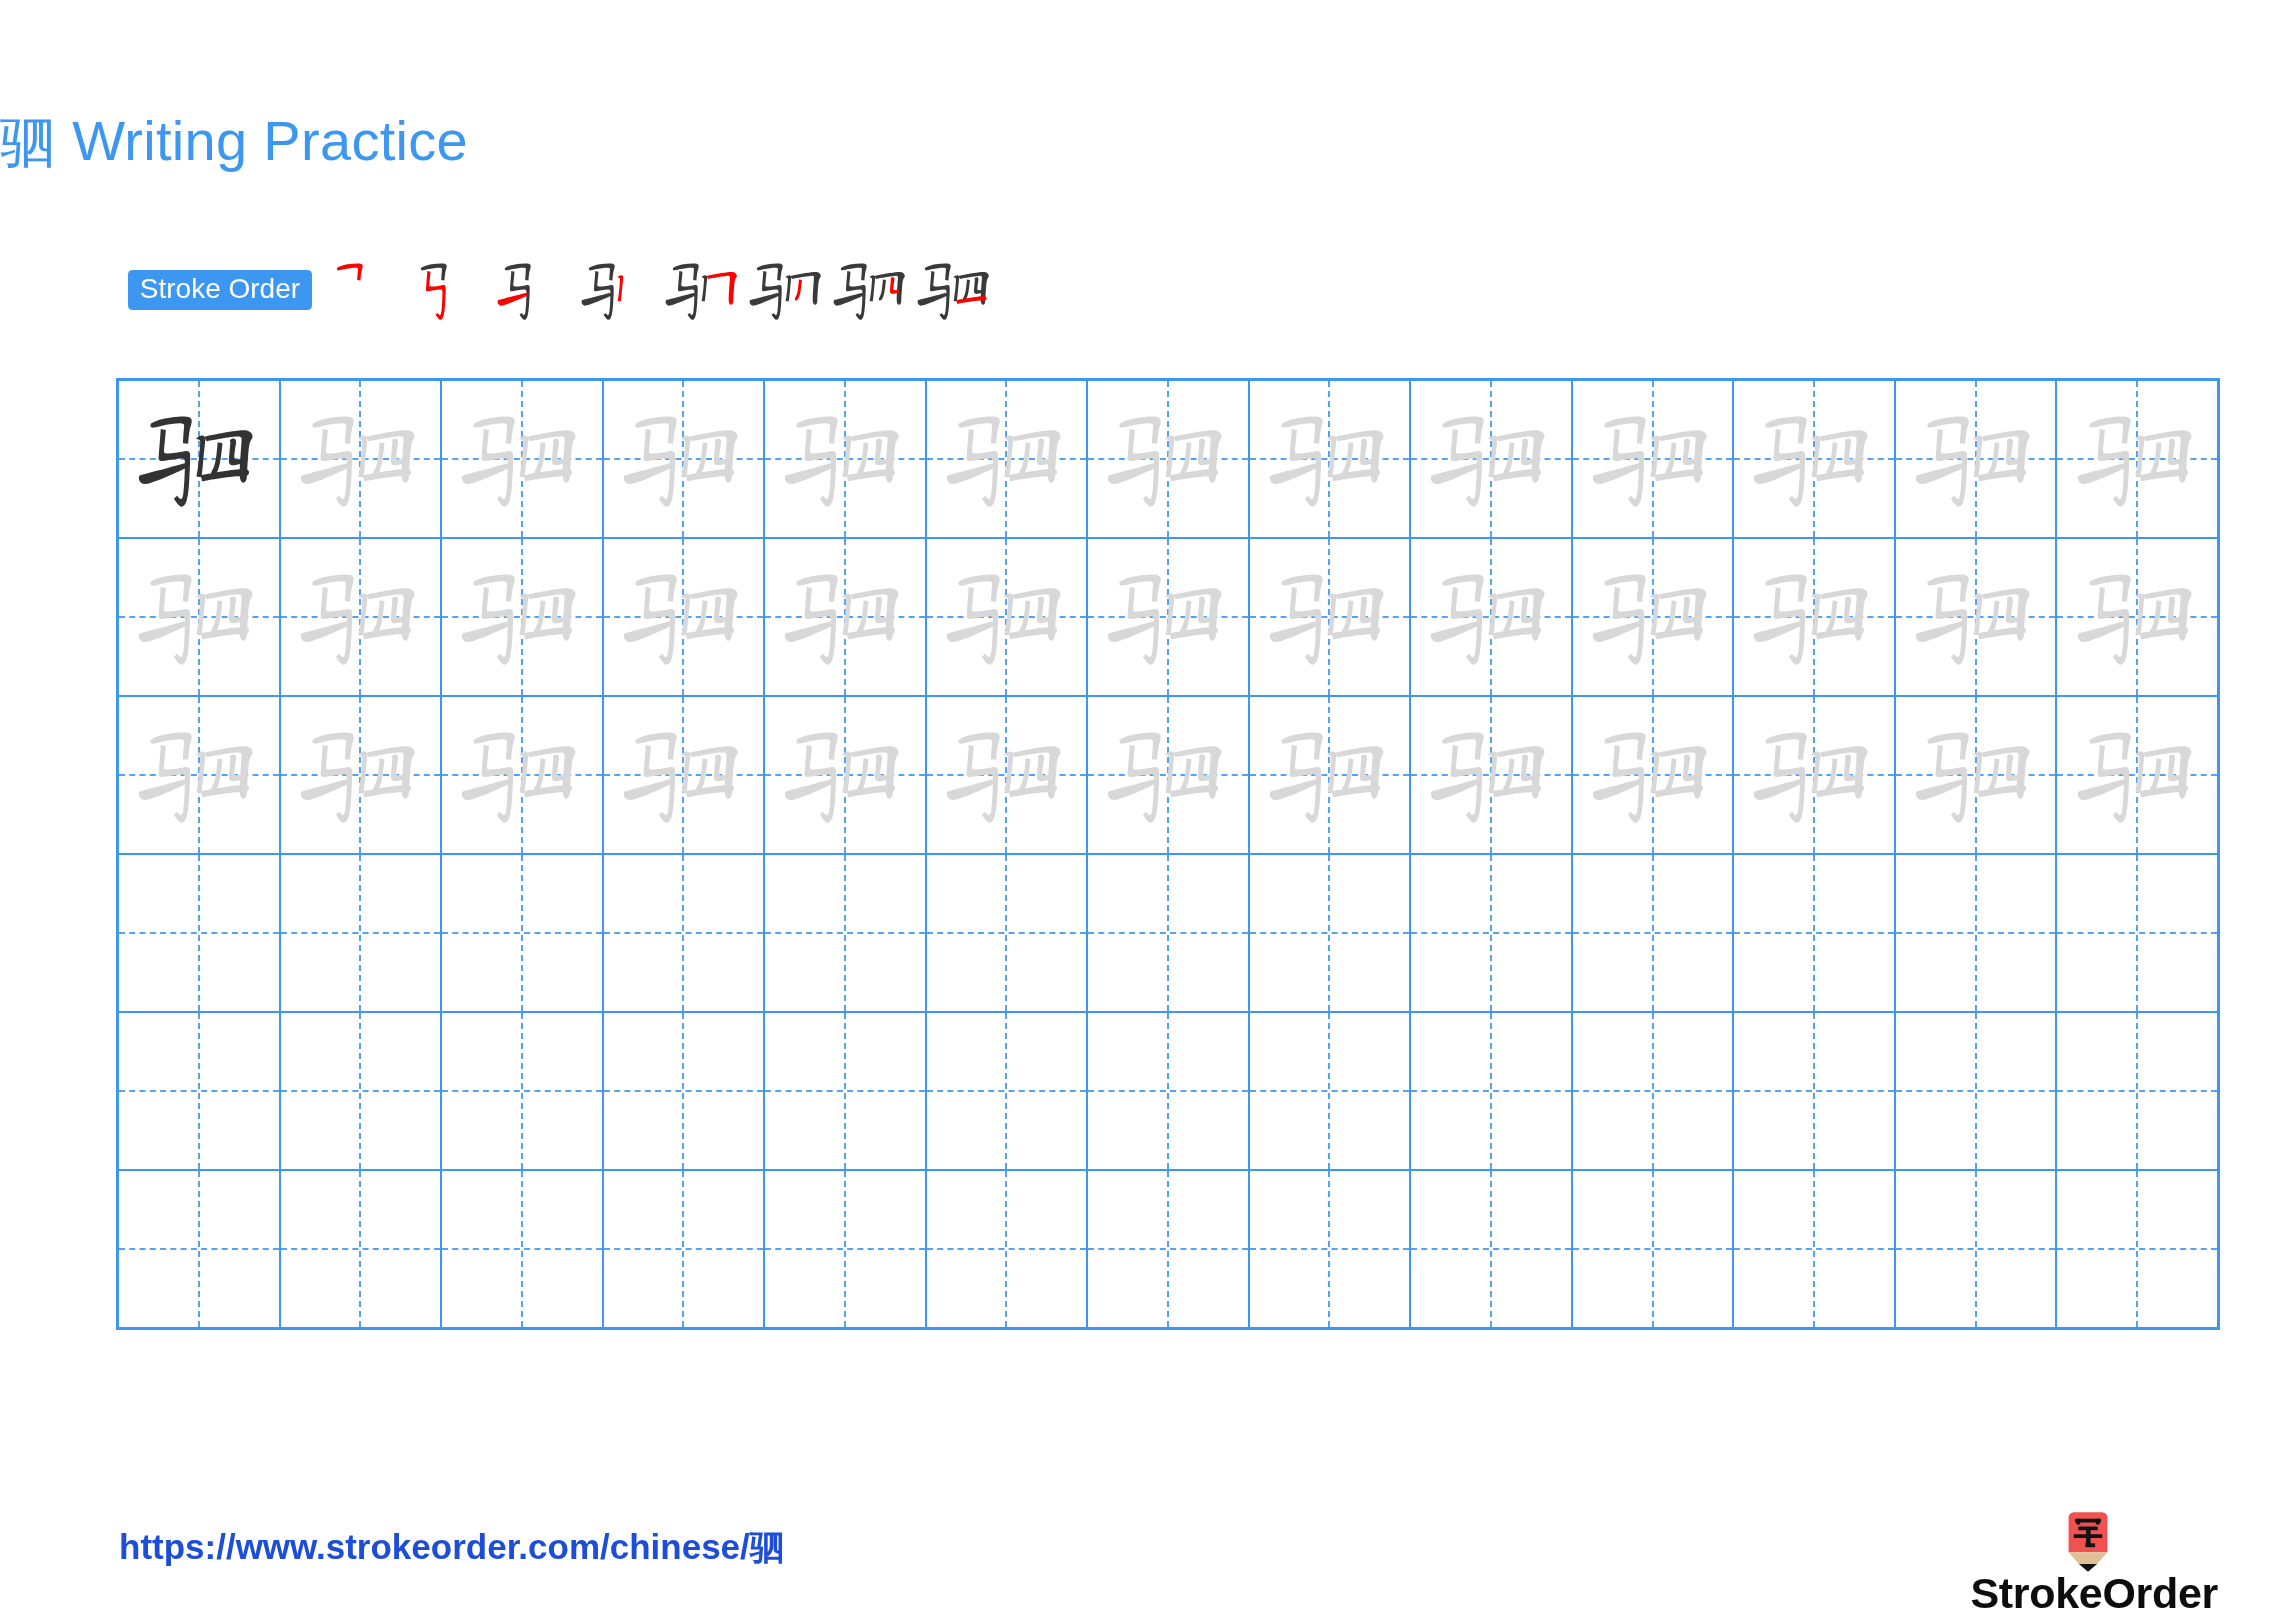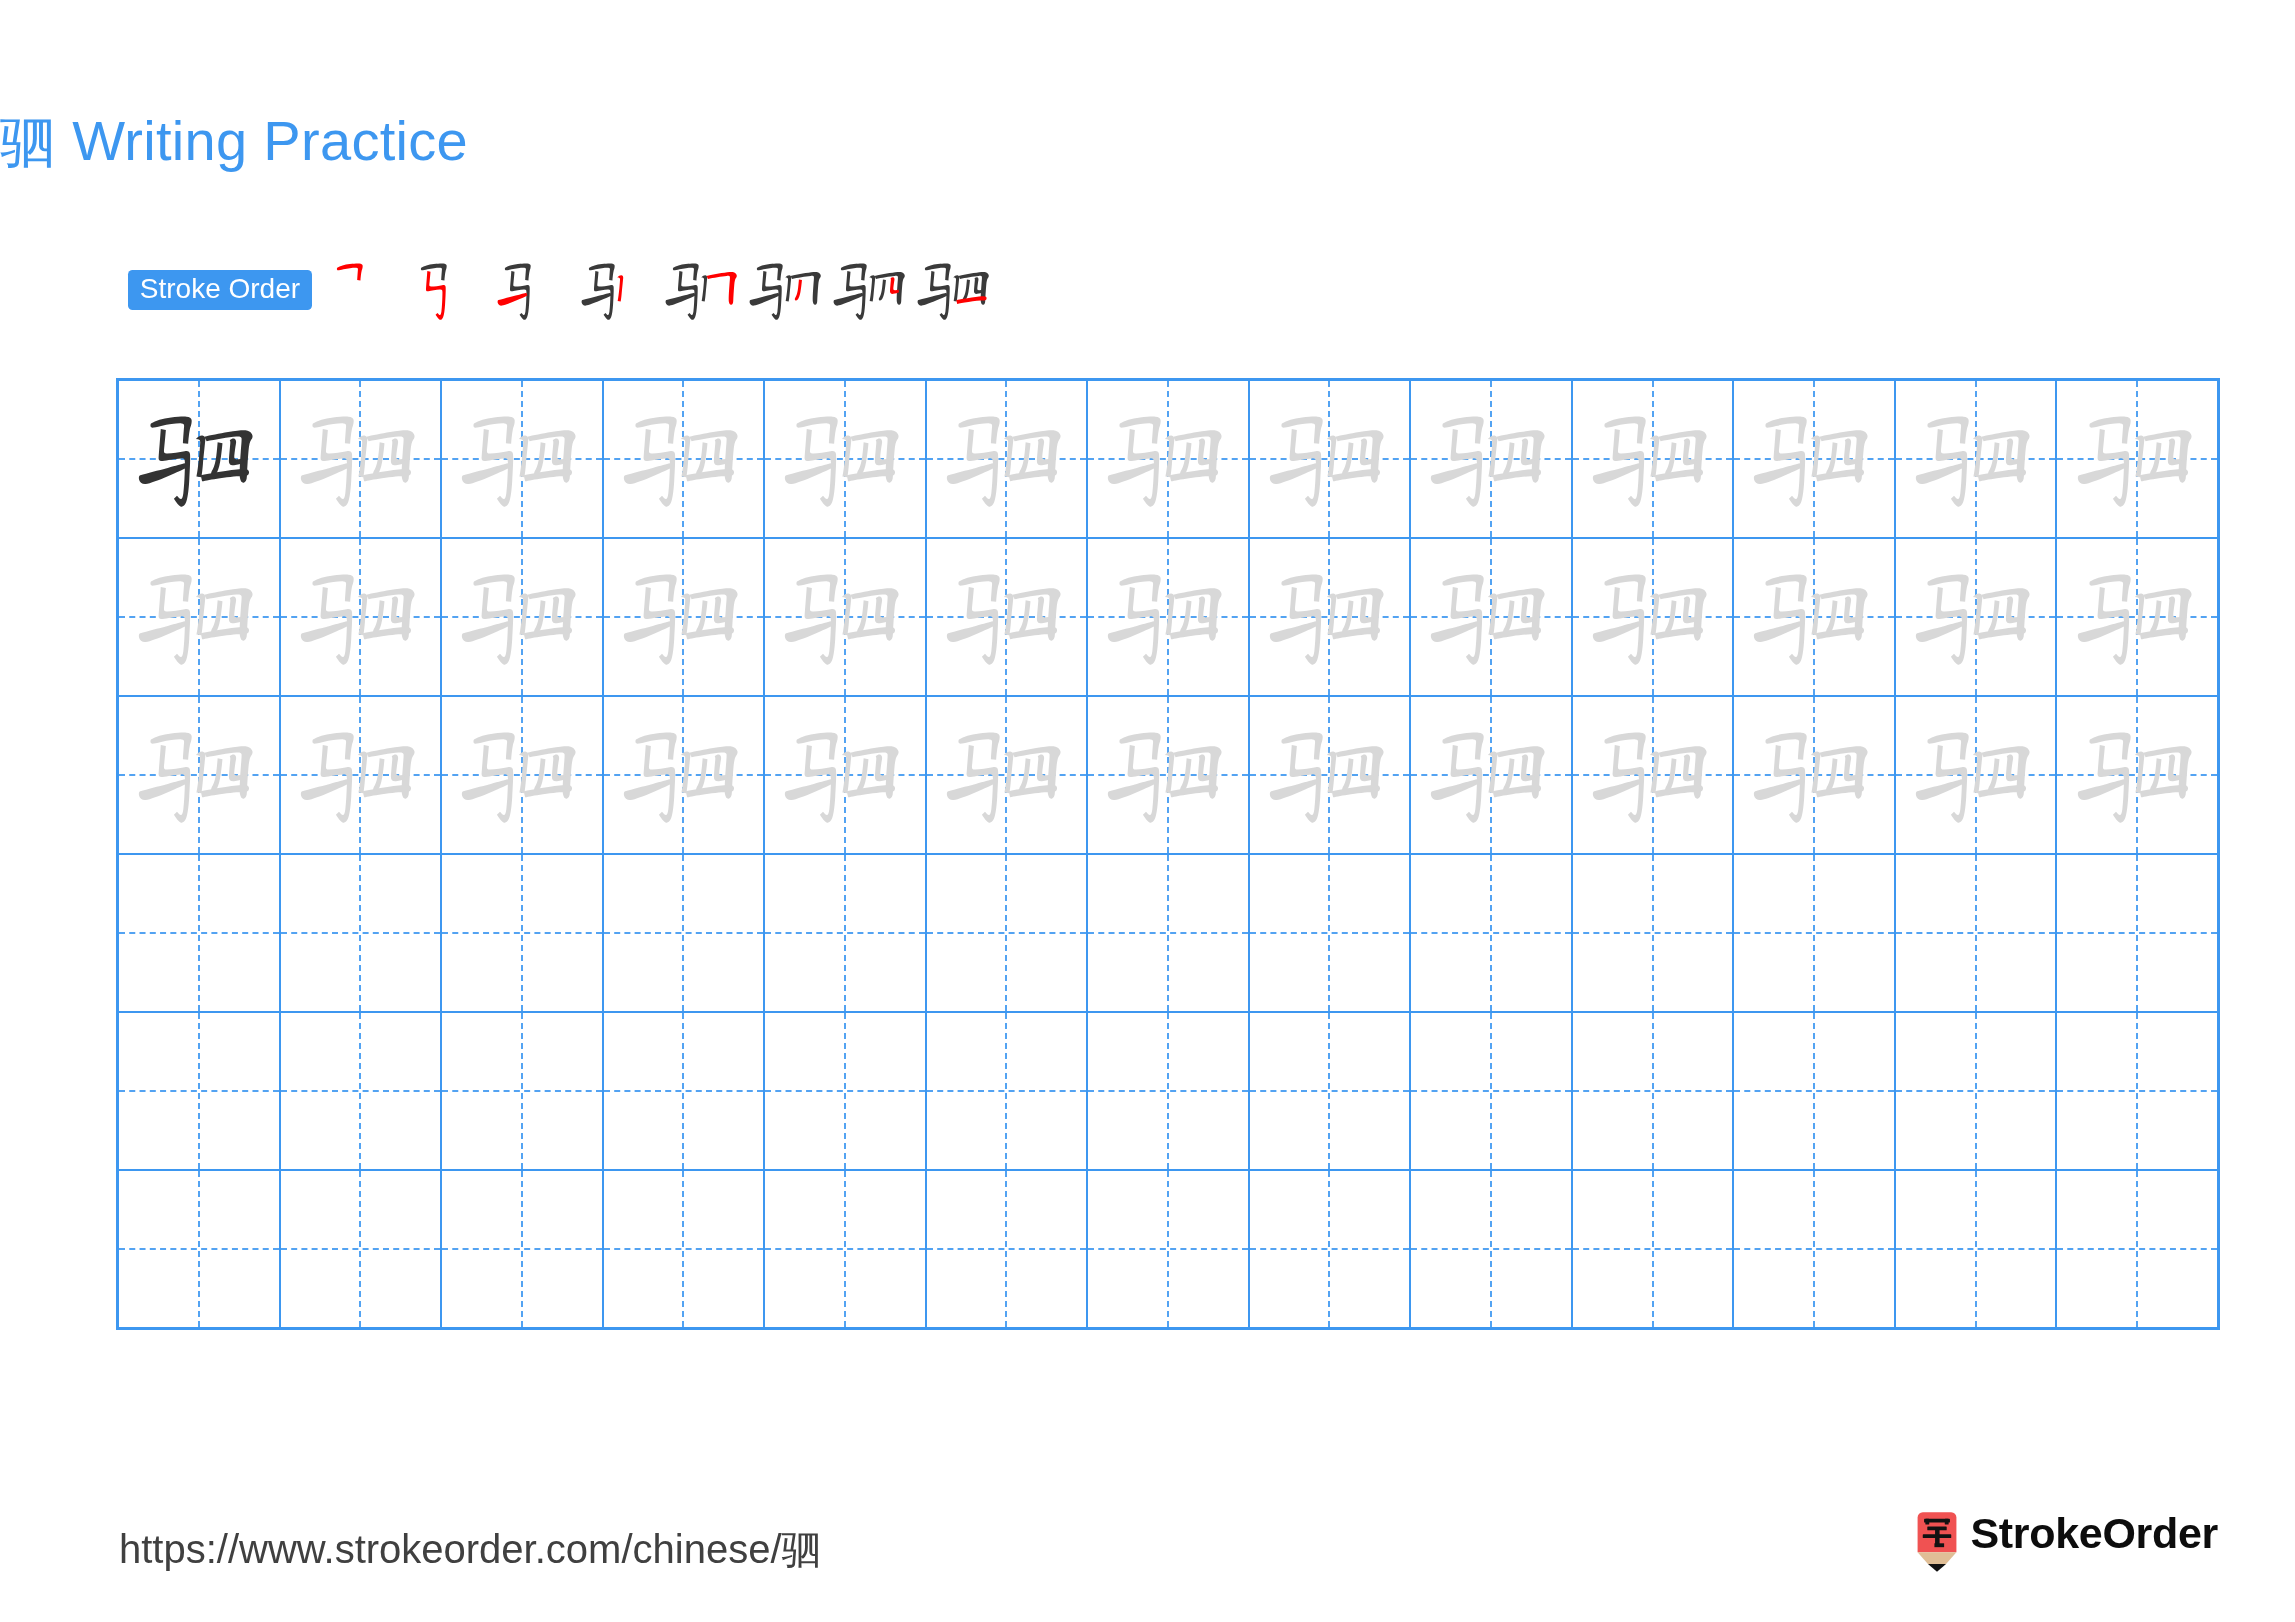--- a/index.html
+++ b/index.html
@@ -118,33 +118,35 @@
     justify-content: center;
     z-index: 2;
   }
   .cell-glyph svg { width: 86%; height: 86%; display: block; }
 
   
   #footer-url {
     position: absolute;
     left: 119px;
     top: 1529px;
-    color: #404040;
-    font-size: 40px;
-    font-weight: 400;
+    color: #1d4ed8;
+    font-size: 35px;
+    font-weight: 700;
     white-space: nowrap;
     text-decoration: none;
     line-height: 1;
   }
   #footer-brand {
     position: absolute;
     right: 77px;
     top: 1512px;
     display: flex;
+    align-items: center;
     height: 72px;
+    flex-direction: column;
   }
   #brand-logo-icon {
     width: 44px;
     height: 60px;
     margin-right: 11.8px;
     flex: 0 0 44px;
   }
   #brand-logo-icon svg { display: block; width: 44px; height: 60px; }
   #brand-name {
     color: #0d0d0d;

